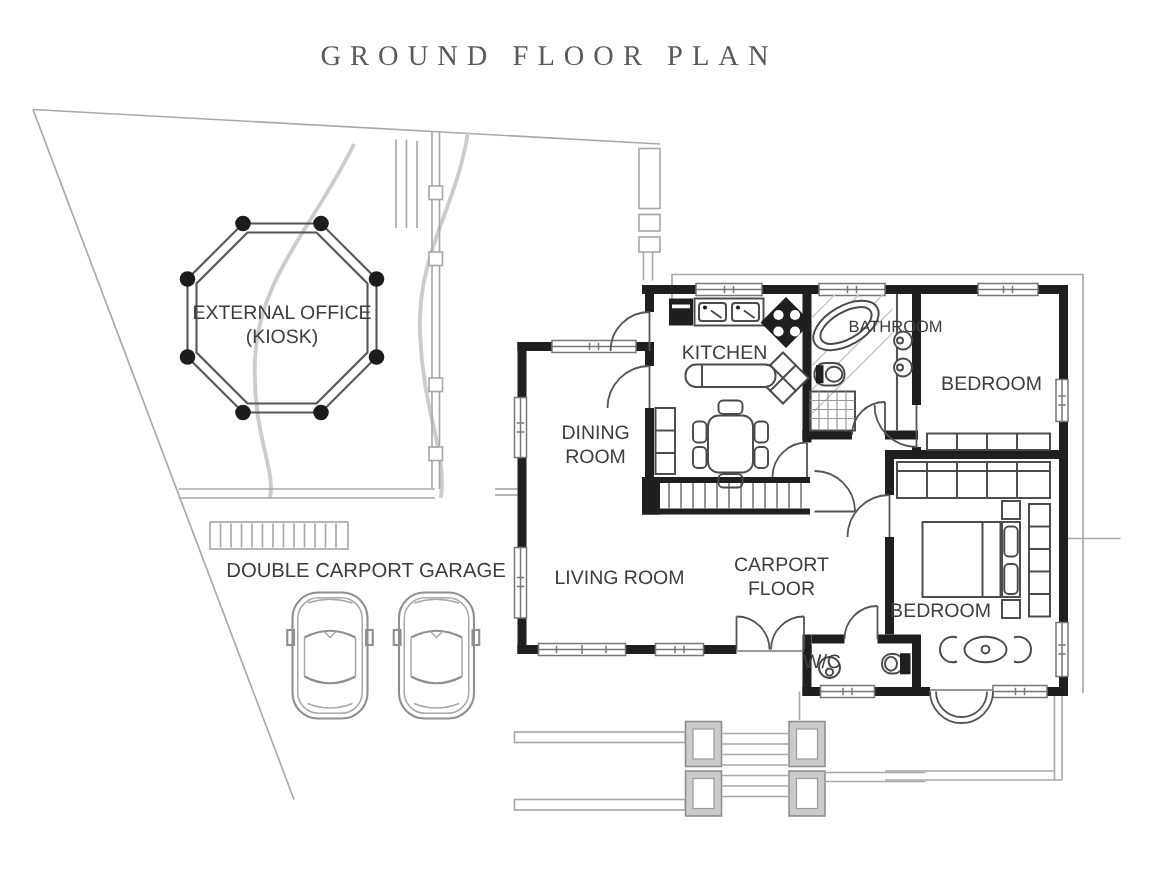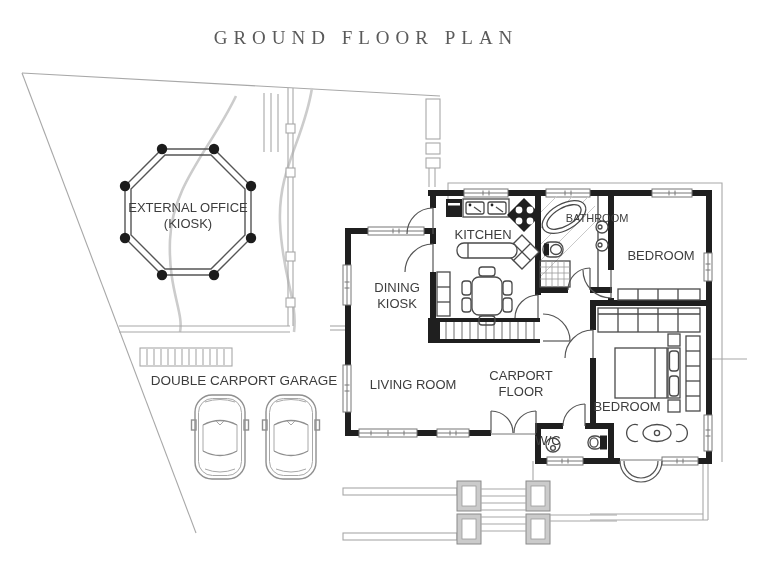--- a/index.html
+++ b/index.html
@@ -490,21 +490,21 @@
   <span style="display:block">EXTERNAL OFFICE</span>
   <span style="display:block">(KIOSK)</span>
 </div>
 
 <div class="lbl" style="left:483px;top:235px">KITCHEN</div>
 <div class="lbl lbl-small" style="left:577px;top:219px">BATHROOM</div>
 <div class="lbl" style="left:661px;top:256px">BEDROOM</div>
 
 <div class="lbl" style="left:397px;top:296px">
   <span style="display:block">DINING</span>
-  <span style="display:block">KIOSK</span>
+  <span style="display:block">ROOM</span>
 </div>
 
 <div class="lbl" style="left:413px;top:385px">LIVING ROOM</div>
 
 <div class="lbl" style="left:521px;top:384px">
   <span style="display:block">CARPORT</span>
   <span style="display:block">FLOOR</span>
 </div>
 
 <div class="lbl" style="left:627px;top:407px">BEDROOM</div>

